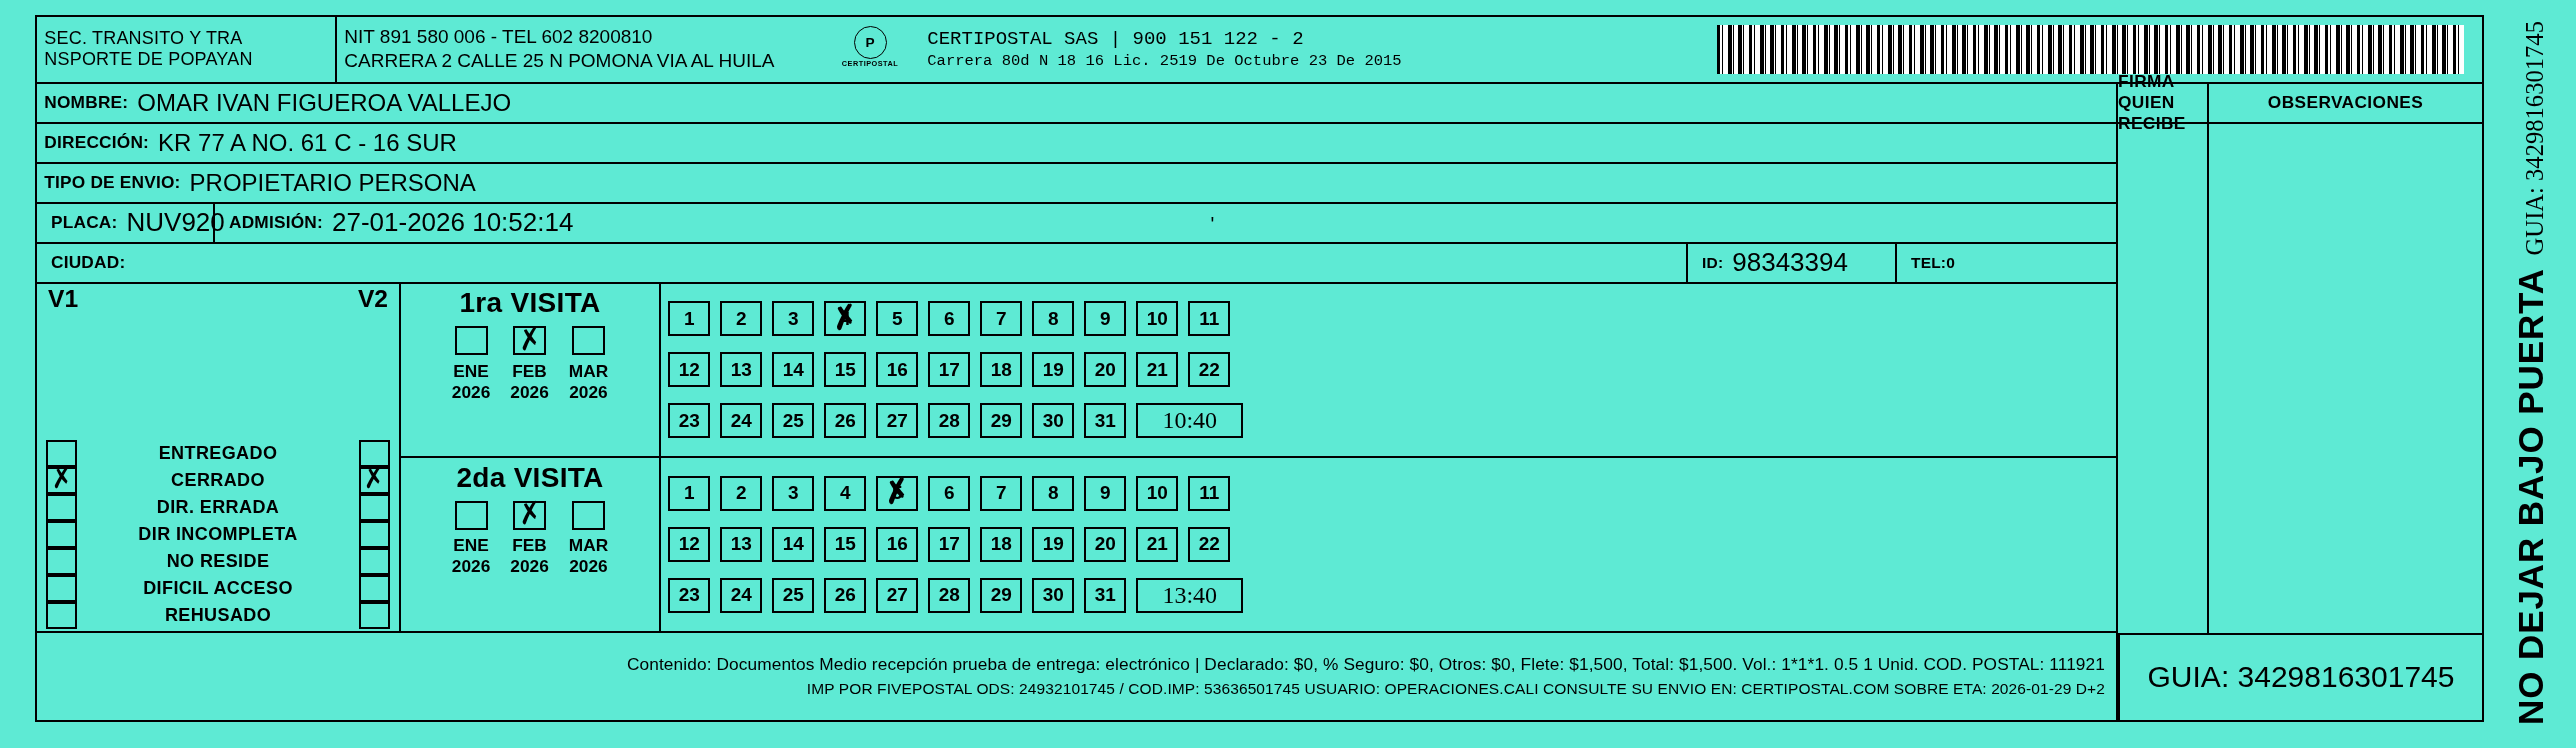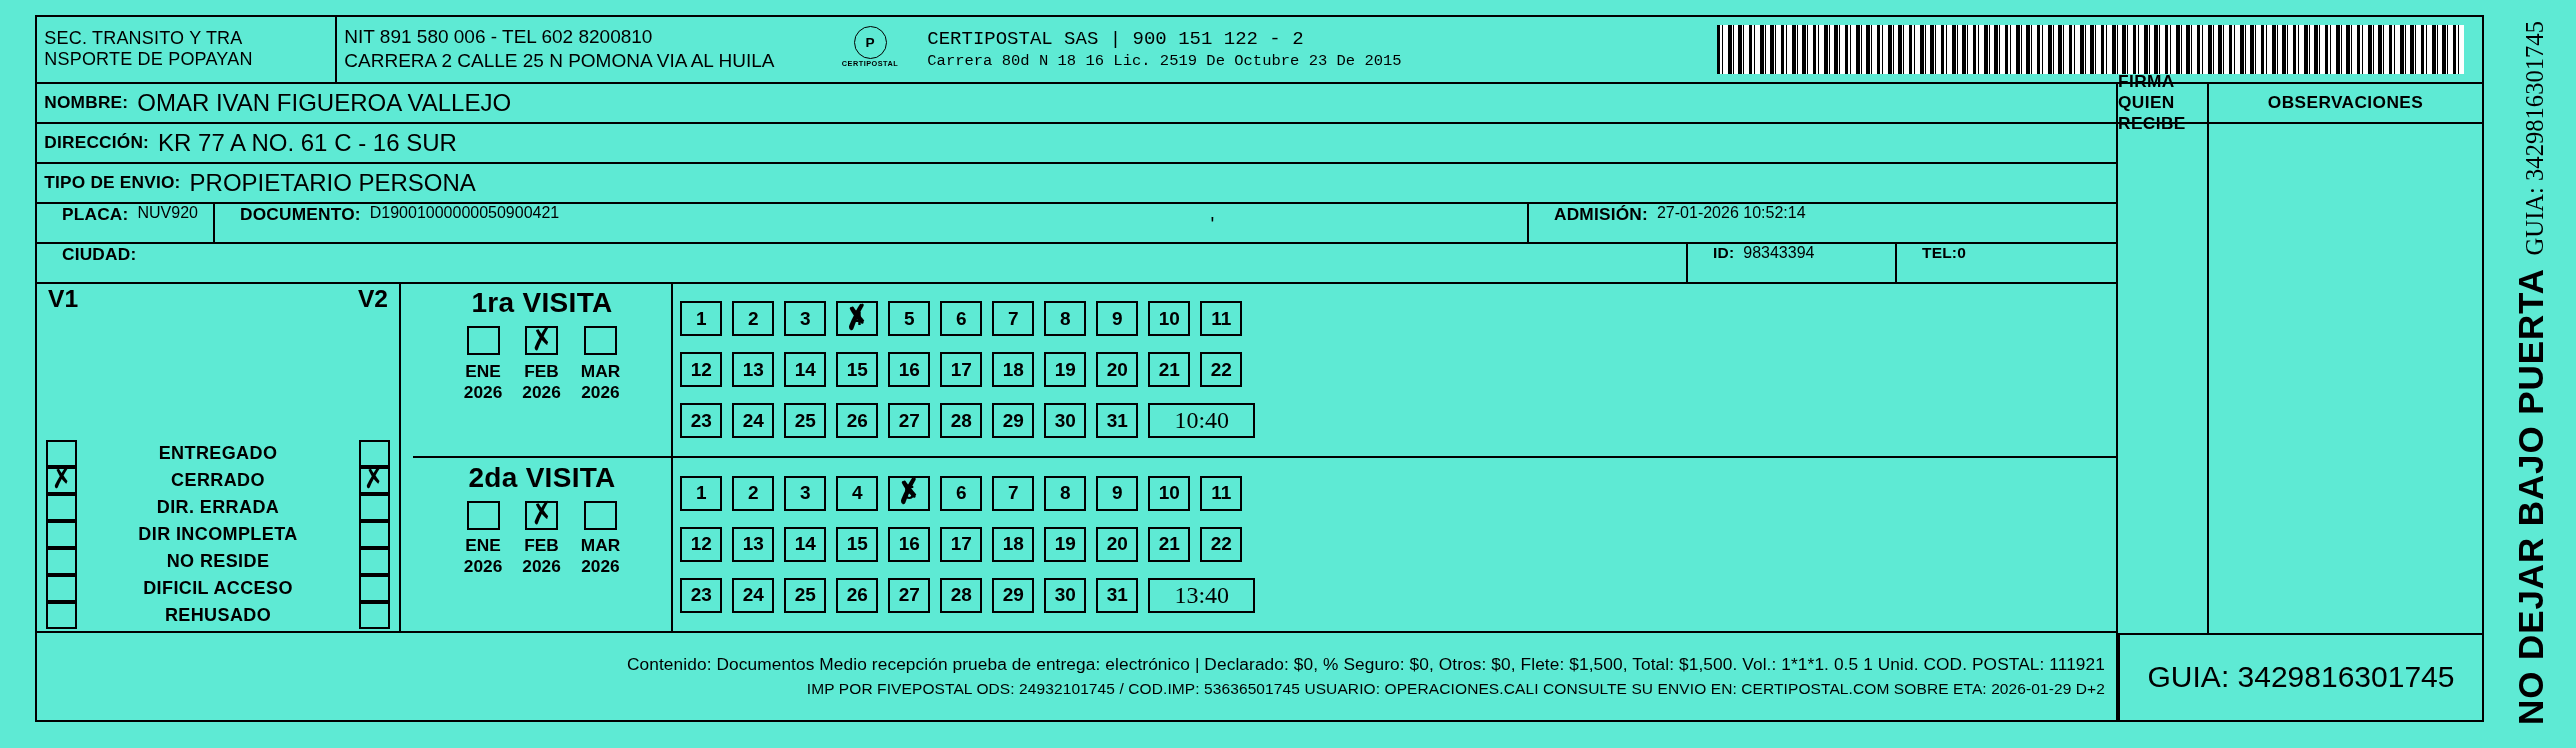--- a/index.html
+++ b/index.html
@@ -149,32 +149,32 @@
     font-weight: bold;
     letter-spacing: 0.2px;
     white-space: nowrap;
   }
   .lbl-sm { font-size: 15.5px; }
   .val {
     font-size: 24px;
     margin-left: 9px;
     white-space: nowrap;
   }
-  .val-sm { font-size: 16px; }
+  .val-sm { font-size: 26px; }
 
   .split-row {
     display: flex;
     border-bottom: 2.7px solid #000;
     box-sizing: border-box;
     height: 40px;
   }
   .split-cell {
     display: flex;
-    align-items: flex-start;
-    padding: 0 25px;
+    align-items: center;
+    padding: 0 14px;
     box-sizing: border-box;
   }
   .bdr-r { border-right: 2.7px solid #000; }
 
   
   .visit-area {
     flex: 1;
     display: flex;
     min-height: 0;
     border-bottom: 2.7px solid #000;
@@ -234,21 +234,20 @@
     letter-spacing: 0.4px;
     text-align: center;
     flex: 1;
   }
 
   .visits-col {
     flex: 1;
     display: flex;
     flex-direction: column;
     min-width: 0;
-    padding-left: 12px;
   }
   .visit-block {
     flex: 1;
     display: flex;
     min-height: 0;
   }
   .visit-block.top { border-bottom: 2.7px solid #000; box-sizing: border-box; }
   .visit-left {
     width: 260px;
     border-right: 2.7px solid #000;
@@ -479,24 +478,20 @@
 
         <div class="info-row">
           <span class="lbl">TIPO DE ENVIO:</span>
           <span class="val">PROPIETARIO PERSONA</span>
         </div>
 
         <div class="split-row">
           <div class="split-cell bdr-r" style="width:178px">
             <span class="lbl">PLACA:</span>
             <span class="val val-sm">NUV920</span>
-          </div>
-          <div class="split-cell bdr-r" style="flex:1">
-            <span class="lbl">DOCUMENTO:</span>
-            <span class="val val-sm">D19001000000050900421</span>
           </div>
           <div class="split-cell" style="width:587px">
             <span class="lbl">ADMISIÓN:</span>
             <span class="val val-sm">27-01-2026 10:52:14</span>
           </div>
         </div>
 
         <div class="split-row">
           <div class="split-cell bdr-r" style="flex:1">
             <span class="lbl">CIUDAD:</span>

